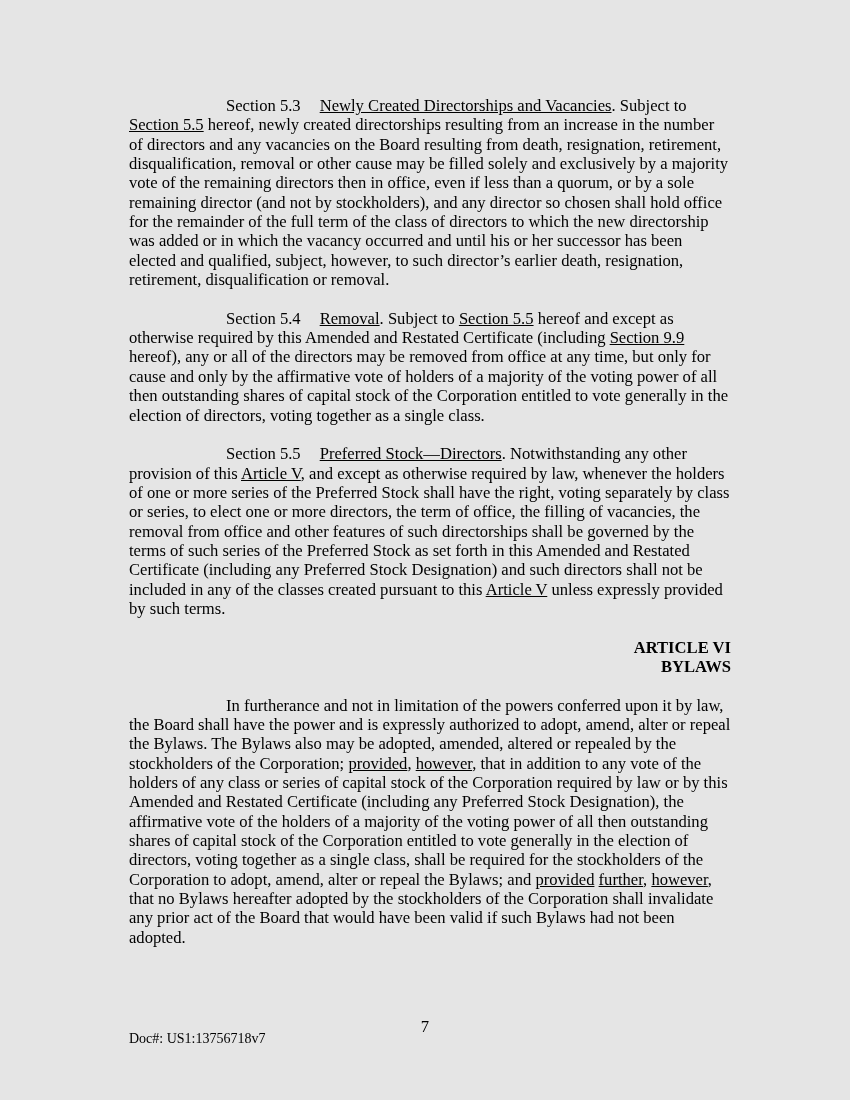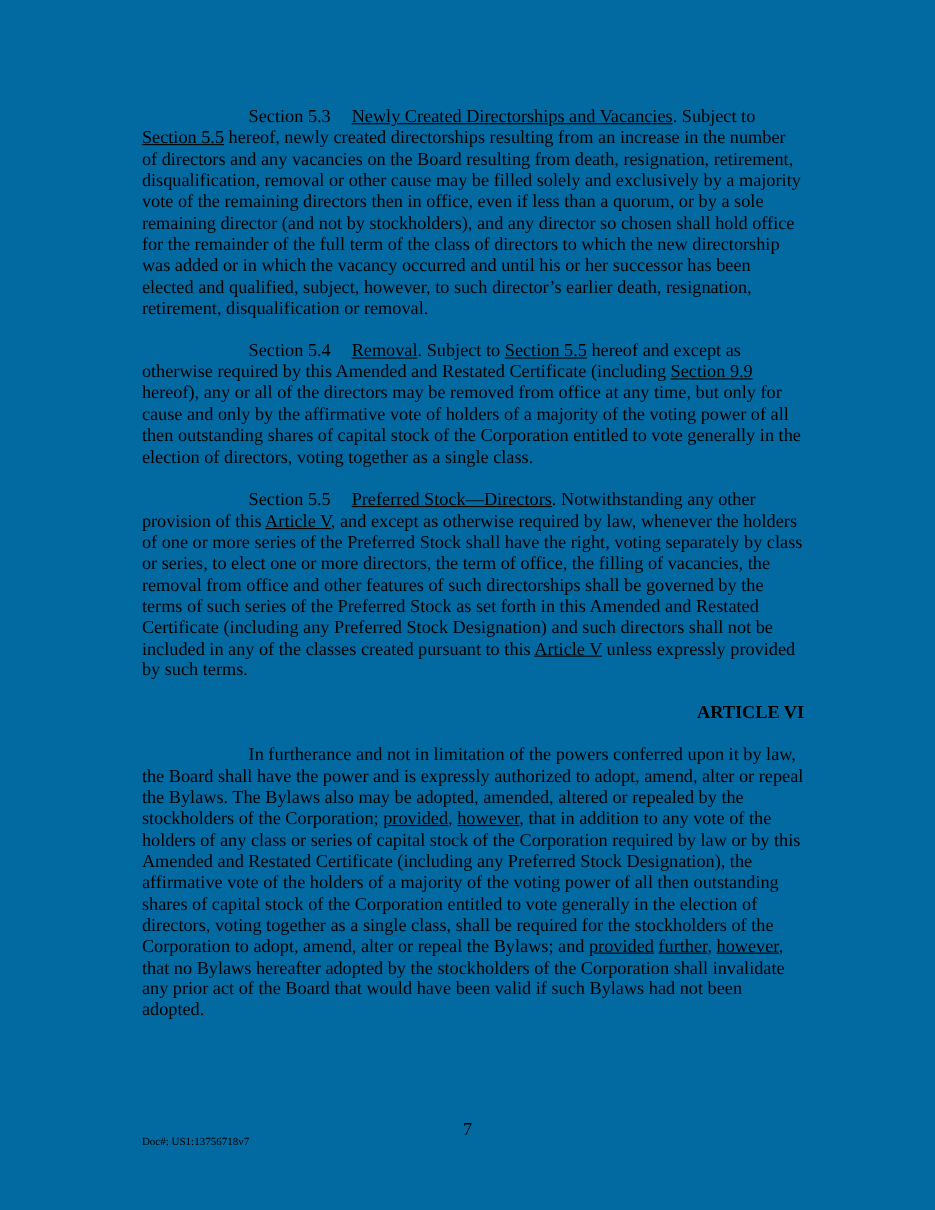--- a/index.html
+++ b/index.html
@@ -4,21 +4,21 @@
 <style>
   html, body {
     margin: 0;
     padding: 0;
     background: #ffffff;
   }
   .page {
     position: relative;
     width: 850px;
     height: 1100px;
-    background: #0369a1;
+    background: #e5e5e5;
     font-family: "Liberation Serif", "DejaVu Serif", serif;
     color: #000000;
     overflow: hidden;
   }
   .content {
     position: absolute;
     left: 129px;
     top: 96px;
     width: 602px;
     font-size: 16.6px;
@@ -47,34 +47,35 @@
     top: 1017px;
     width: 100%;
     text-align: center;
     font-size: 16.6px;
     line-height: 19px;
   }
   .doc-footer {
     position: absolute;
     left: 129px;
     top: 1033px;
-    font-size: 10px;
+    font-size: 14px;
     line-height: 11px;
   }
 </style>
 </head>
 <body>
 
 <div class="page">
   <div class="content">
     <p class="para"><span>Section 5.3</span><span class="tab"></span><span class="u">Newly Created Directorships and Vacancies</span><span>. Subject to </span><span class="u">Section 5.5</span><span> hereof, newly created directorships resulting from an increase in the number of directors and any vacancies on the Board resulting from death, resignation, retirement, disqualification, removal or other cause may be filled solely and exclusively by a majority vote of the remaining directors then in office, even if less than a quorum, or by a sole remaining director (and not by stockholders), and any director so chosen shall hold office for the remainder of the full term of the class of directors to which the new directorship was added or in which the vacancy occurred and until his or her successor has been elected and qualified, subject, however, to such director’s earlier death, resignation, retirement, disqualification or removal.</span></p>
     <p class="para"><span>Section 5.4</span><span class="tab"></span><span class="u">Removal</span><span>. Subject to </span><span class="u">Section 5.5</span><span> hereof and except as otherwise required by this Amended and Restated Certificate (including </span><span class="u">Section 9.9</span><span> hereof), any or all of the directors may be removed from office at any time, but only for cause and only by the affirmative vote of holders of a majority of the voting power of all then outstanding shares of capital stock of the Corporation entitled to vote generally in the election of directors, voting together as a single class.</span></p>
     <p class="para"><span>Section 5.5</span><span class="tab"></span><span class="u">Preferred Stock—Directors</span><span>. Notwithstanding any other provision of this </span><span class="u">Article V</span><span>, and except as otherwise required by law, whenever the holders of one or more series of the Preferred Stock shall have the right, voting separately by class or series, to elect one or more directors, the term of office, the filling of vacancies, the removal from office and other features of such directorships shall be governed by the terms of such series of the Preferred Stock as set forth in this Amended and Restated Certificate (including any Preferred Stock Designation) and such directors shall not be included in any of the classes created pursuant to this </span><span class="u">Article V</span><span> unless expressly provided by such terms.</span></p>
     <div class="article-heading">
       <div>ARTICLE VI</div>
+      <div>BYLAWS</div>
     </div>
     <p class="para"><span>In furtherance and not in limitation of the powers conferred upon it by law, the Board shall have the power and is expressly authorized to adopt, amend, alter or repeal the Bylaws. The Bylaws also may be adopted, amended, altered or repealed by the stockholders of the Corporation; </span><span class="u">provided</span><span>, </span><span class="u">however</span><span>, that in addition to any vote of the holders of any class or series of capital stock of the Corporation required by law or by this Amended and Restated Certificate (including any Preferred Stock Designation), the affirmative vote of the holders of a majority of the voting power of all then outstanding shares of capital stock of the Corporation entitled to vote generally in the election of directors, voting together as a single class, shall be required for the stockholders of the Corporation to adopt, amend, alter or repeal the Bylaws; and </span><span class="u">provided</span><span> </span><span class="u">further</span><span>, </span><span class="u">however</span><span>, that no Bylaws hereafter adopted by the stockholders of the Corporation shall invalidate any prior act of the Board that would have been valid if such Bylaws had not been adopted.</span></p>
   </div>
 
   <div class="page-number">7</div>
 
   <div class="doc-footer">Doc#: US1:13756718v7</div>
 </div>
 
 </body></html>

